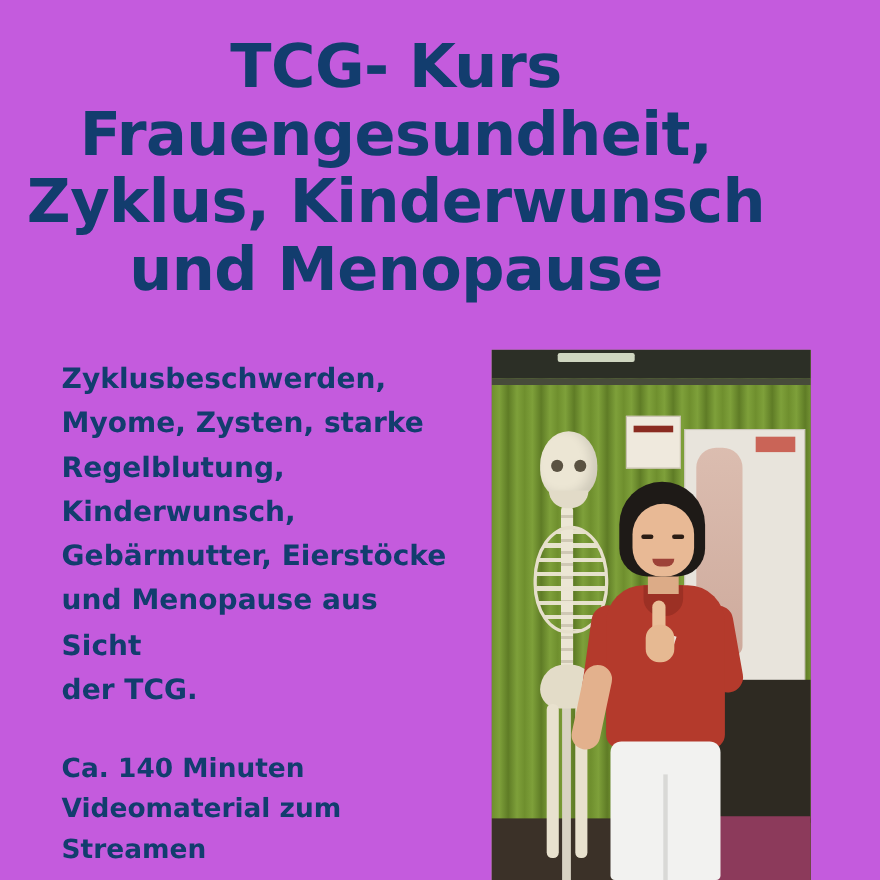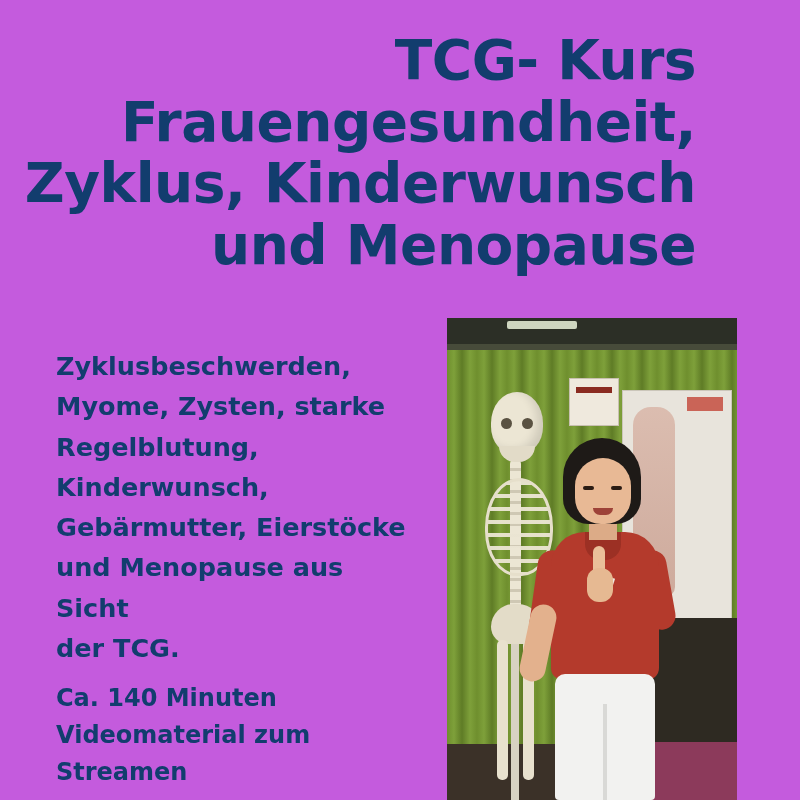--- a/index.html
+++ b/index.html
@@ -20,39 +20,38 @@
     box-sizing: border-box;
     overflow: hidden;
   }
   .title {
     position: absolute;
     left: 0;
     top: 30px;
     width: 720px;
     padding: 0 24px;
     box-sizing: border-box;
-    text-align: right;
+    text-align: center;
     color: #123d6e;
     font-size: 55px;
     font-weight: bold;
     line-height: 1.12;
     letter-spacing: -0.5px;
     white-space: pre-line;
   }
   .body-text {
     position: absolute;
     left: 56px;
     top: 325px;
     width: 360px;
     color: #123d6e;
     font-size: 25.5px;
     font-weight: bold;
     line-height: 1.58;
     white-space: pre-line;
-    margin-top: 21px;
   }
   .footer-text {
     position: absolute;
     left: 56px;
     top: 680px;
     width: 330px;
     color: #123d6e;
     font-size: 24px;
     font-weight: bold;
     line-height: 1.55;

